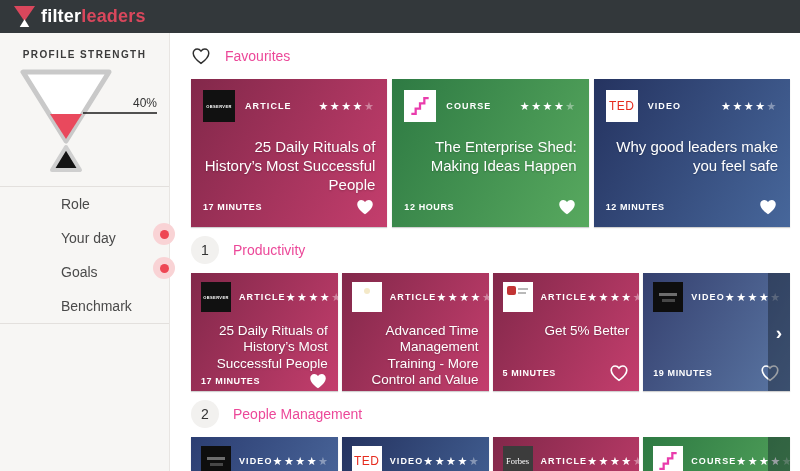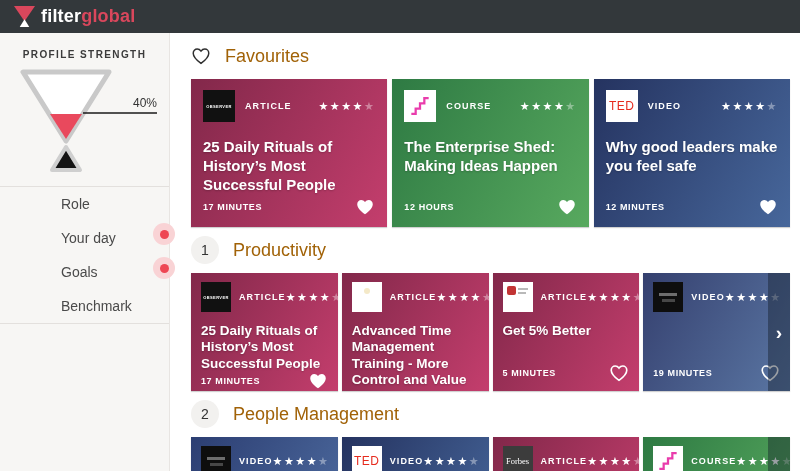--- a/index.html
+++ b/index.html
@@ -30,21 +30,21 @@
   .side-item { position:relative; padding:9px 0 9px 24px; font-size:14px;
                color:#4a4a4a; cursor:pointer; }
   .dot { position:absolute; right:-6px; top:2px; width:22px; height:22px;
          border-radius:50%; background:#f9d3d5; display:flex;
          align-items:center; justify-content:center; }
   .dot::after { content:""; width:9px; height:9px; border-radius:50%; background:#ee4653; }
 
   
   .main { position:absolute; left:171px; top:33px; width:629px; padding:0 10px 0 20px; }
   .sec-head { display:flex; align-items:center; gap:14px; height:46px; }
-  .sec-label { font-size:18px; color:#a16207; }
+  .sec-label { font-size:14px; color:#ec4899; }
   .num-circle { width:28px; height:28px; border-radius:50%; background:#f2f1ef;
                 display:flex; align-items:center; justify-content:center;
                 font-size:14px; color:#333; }
   .fav-heart-head { display:flex; align-items:center; }
 
   .row { display:flex; gap:5px; }
   .row-4 { gap:4px; }
   .card { flex:1; position:relative; color:#fff; padding:11px 12px;
           display:flex; flex-direction:column; overflow:hidden; cursor:pointer;
           box-shadow:0 1px 1px rgba(0,0,0,.18); }
@@ -60,22 +60,22 @@
   .card-top { display:flex; align-items:center; flex:0 0 auto; }
   .logo-box { width:32px; height:32px; flex:0 0 32px; margin-right:10px;
               display:flex; align-items:center; justify-content:center;
               position:relative; overflow:hidden; }
   .row-4 .logo-box { width:30px; height:30px; flex-basis:30px; margin-right:8px; }
   .type { font-size:9px; font-weight:bold; letter-spacing:1.1px; }
   .stars { margin-left:auto; font-size:11px; letter-spacing:1.5px; white-space:nowrap; }
   .stars .on  { color:#ffffff; }
   .stars .off { color:rgba(255,255,255,.38); }
 
-  .card-title { font-weight:bold; font-size:15px; line-height:1.25; margin-top:16px;
-                text-shadow:0 1px 2px rgba(0,0,0,.22); }
+  .card-title { font-weight:normal; font-size:15px; line-height:1.25; margin-top:16px;
+                text-shadow:0 1px 2px rgba(0,0,0,.22);text-align:right; }
   .row-4 .card-title { font-size:13.5px; line-height:1.22; margin-top:11px; }
   .card-bottom { margin-top:auto; display:flex; align-items:center;
                  justify-content:space-between; }
   .duration { font-size:9px; font-weight:bold; letter-spacing:.6px; }
   .heart { display:flex; align-items:center; }
 
   .next-overlay { position:absolute; top:0; right:0; bottom:0; width:22px;
                   background:rgba(16,26,38,.42); display:flex;
                   align-items:center; justify-content:center; cursor:pointer; }
   .chev { color:#fff; font-size:19px; font-weight:bold; line-height:1; }
@@ -104,21 +104,21 @@
 </style>
 </head>
 <body>
 
 <header class="topbar">
   <div class="logo">
     <svg width="21" height="23" viewBox="0 0 22 24">
       <polygon points="0,1 22,1 11,17" fill="#d9475c"></polygon>
       <polygon points="11,15 16,23 6,23" fill="#ffffff"></polygon>
     </svg>
-    <span class="logo-text"><span class="w">filter</span><span class="r">global</span></span>
+    <span class="logo-text"><span class="w">filter</span><span class="r">leaders</span></span>
   </div>
 </header>
 
 <aside class="sidebar">
   <div class="ps-title">PROFILE STRENGTH</div>
   <div class="funnel-wrap">
     <svg width="160" height="108" viewBox="0 0 160 108">
       <polygon points="18,4 104,4 61,73" fill="#ffffff" stroke="#c9c9c9" stroke-width="5" stroke-linejoin="round"></polygon>
       <polygon points="45,46 77,46 61,71" fill="#e9495d"></polygon>
       <line x1="78" y1="45" x2="152" y2="45" stroke="#1a1a1a" stroke-width="1.5"></line>

